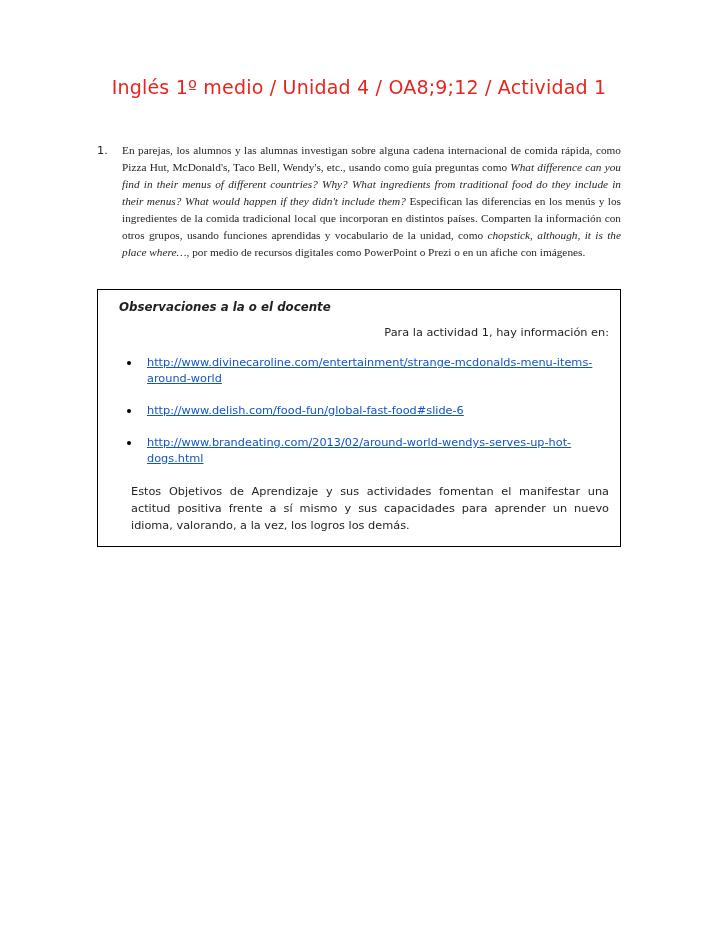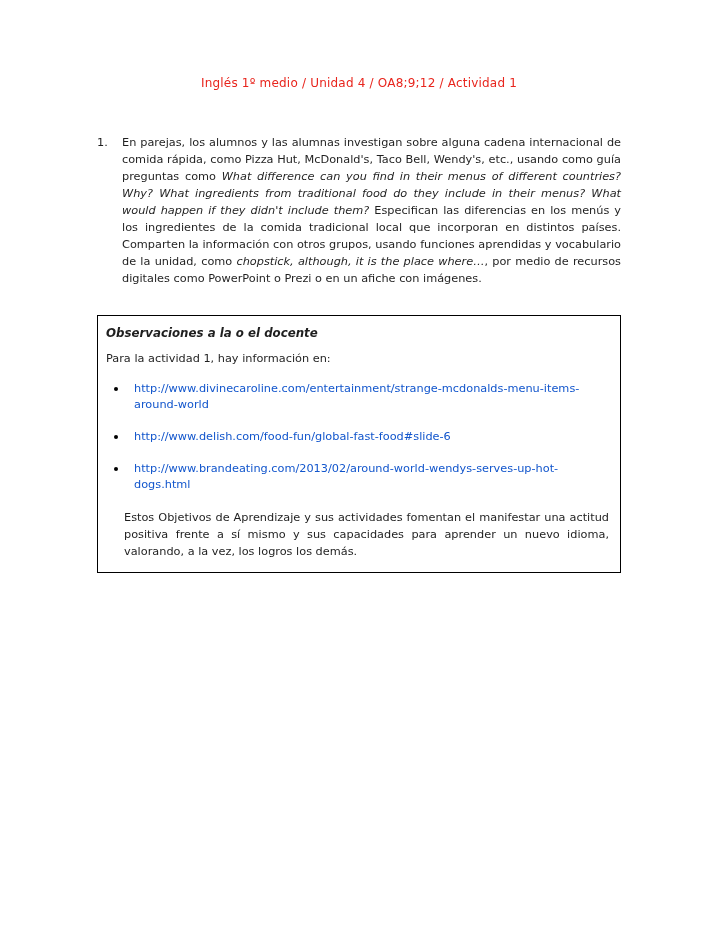--- a/index.html
+++ b/index.html
@@ -17,56 +17,58 @@
   }
   .page {
     box-sizing: border-box;
     width: 720px;
     height: 932px;
     padding: 76px 99px 0 97px;
   }
   .doc-title {
     text-align: center;
     color: #e8251d;
-    font-size: 12px;
+    font-size: 19px;
     font-weight: 400;
     margin: 0 0 44px 0;
     letter-spacing: 0.2px;
   }
   .activity {
     display: grid;
     grid-template-columns: 25px 1fr;
     font-size: 11.3px;
     line-height: 17px;
   }
   .activity .num {
     text-align: left;
   }
   .activity .body-text {
     text-align: justify;
+    font-family: Liberation Serif, serif;
   }
   .body-text i {
     font-style: italic;
   }
   .obs-box {
     box-sizing: border-box;
     margin-top: 28px;
     border: 1px solid #000000;
-    padding: 9px 11px 12px 8px;
+    padding: 9px 11px 12px 21px;
     font-size: 11.3px;
     line-height: 16px;
   }
   .obs-header {
     font-weight: 700;
     font-style: italic;
     font-size: 11.8px;
     margin: 0 0 10px 0;
   }
   .obs-intro {
     margin: 8px 0 14px 0;
+    text-align: right;
   }
   .link-list {
     list-style: none;
     margin: 0 0 6px 0;
     padding: 0;
   }
   .link-item {
     display: grid;
     grid-template-columns: 20px 1fr;
     margin: 0 0 16px 0;
@@ -74,26 +76,27 @@
   }
   .bullet {
     width: 4px;
     height: 4px;
     background: #000;
     border-radius: 50%;
     margin-top: 6px;
   }
   .link {
     color: #1155cc;
+    text-decoration: underline;
     overflow-wrap: break-word;
     word-break: break-word;
     cursor: pointer;
   }
   .obs-footer {
-    margin: 14px 0 0 18px;
+    margin: 14px 0 0 12px;
     text-align: justify;
     line-height: 17px;
   }
 </style>
 </head>
 <body>
 
 <div class="page">
 
   <h1 class="doc-title">Inglés 1º medio / Unidad 4 / OA8;9;12 / Actividad 1</h1>

